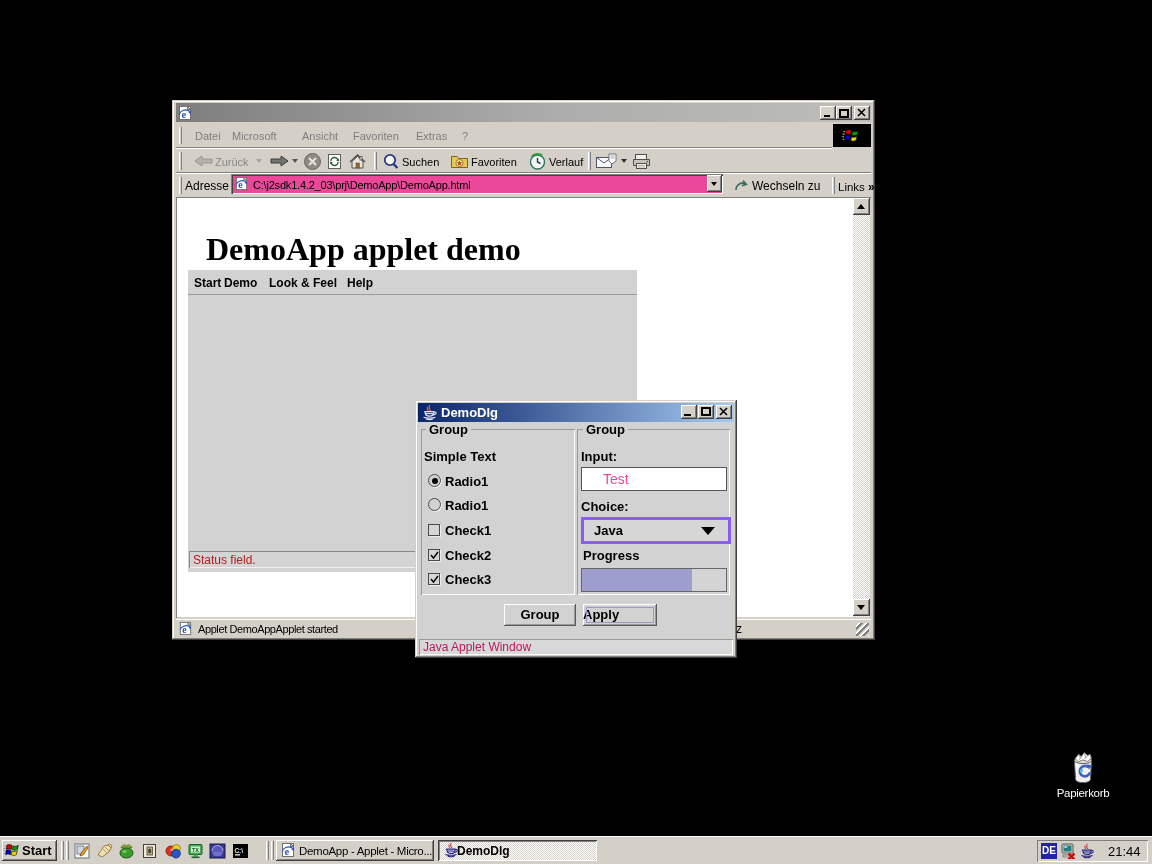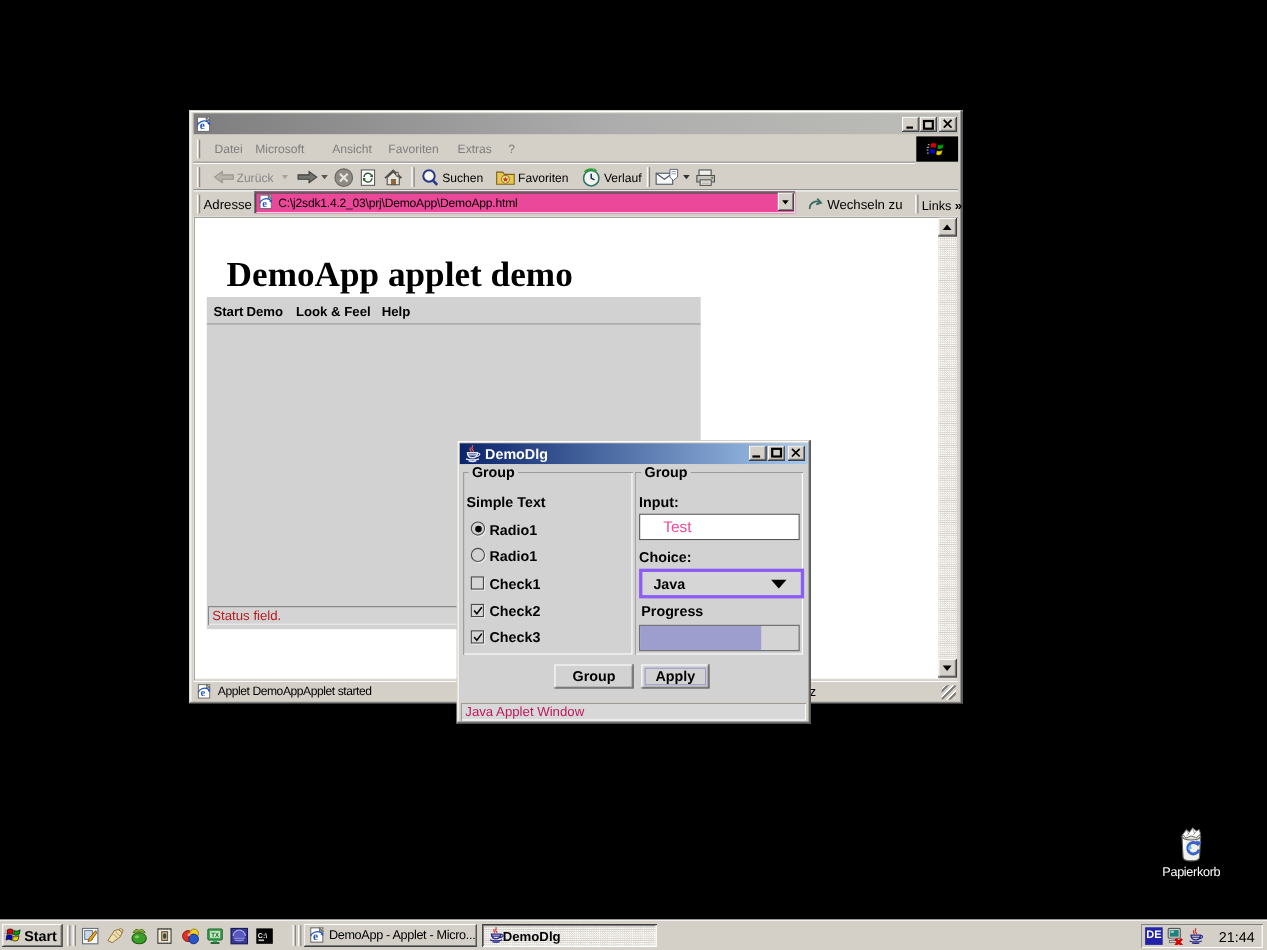--- a/index.html
+++ b/index.html
@@ -283,21 +283,21 @@
     <div class="a" style="left:163px;top:95px;width:144px;height:21px;background:#d6d6d6;border:3px solid #8b5cf6">
       <div class="a mtxt" style="left:10px;top:3px">Java</div>
       <div class="a" style="right:13px;top:7px;border-left:7.5px solid transparent;border-right:7.5px solid transparent;border-top:8px solid #000"></div>
     </div>
     <div class="a mtxt" style="left:165px;top:126px">Progress</div>
     <div class="a" style="left:163px;top:146px;width:144px;height:22px;background:#d4d4d4;border:1px solid #666">
       <div class="a" style="left:0;top:0;width:110px;height:22px;background:#9d9ece"></div>
     </div>
 
     <div class="a" style="left:86px;top:182px;width:72px;height:22px;background:#d2d2d2;box-shadow:inset -1px -1px 0 #5a5a5a,inset 1px 1px 0 #fff,inset -2px -2px 0 #9a9a9a;text-align:center"><span class="mtxt" style="line-height:22px">Group</span></div>
-    <div class="a" style="left:165px;top:182px;width:62px;height:22px;background:#d2d2d2;box-shadow:inset -1px -1px 0 #5a5a5a,inset 1px 1px 0 #fff,inset -2px -2px 0 #9a9a9a;text-align:center"><span class="mtxt" style="line-height:22px">Apply</span><div class="a" style="left:3px;top:3px;right:3px;bottom:3px;border:1px solid #9999cc"></div></div>
+    <div class="a" style="left:165px;top:182px;width:74px;height:22px;background:#d2d2d2;box-shadow:inset -1px -1px 0 #5a5a5a,inset 1px 1px 0 #fff,inset -2px -2px 0 #9a9a9a;text-align:left"><span class="mtxt" style="line-height:22px">Apply</span><div class="a" style="left:3px;top:3px;right:3px;bottom:3px;border:1px solid #9999cc"></div></div>
   </div>
 
   <div class="a" style="left:4px;top:239px;width:314px;height:16px;background:#d8d8d8;box-shadow:inset 1px 1px 0 #9a9a9a,inset -1px -1px 0 #fff">
     <div class="a" style="left:4px;top:1px;font-size:12px;color:#be185d;white-space:nowrap">Java Applet Window</div>
   </div>
 </div>
 
 <svg class="a" style="left:1070px;top:751px" width="26" height="33">
     <use href="#bin"></use>
   </svg>

